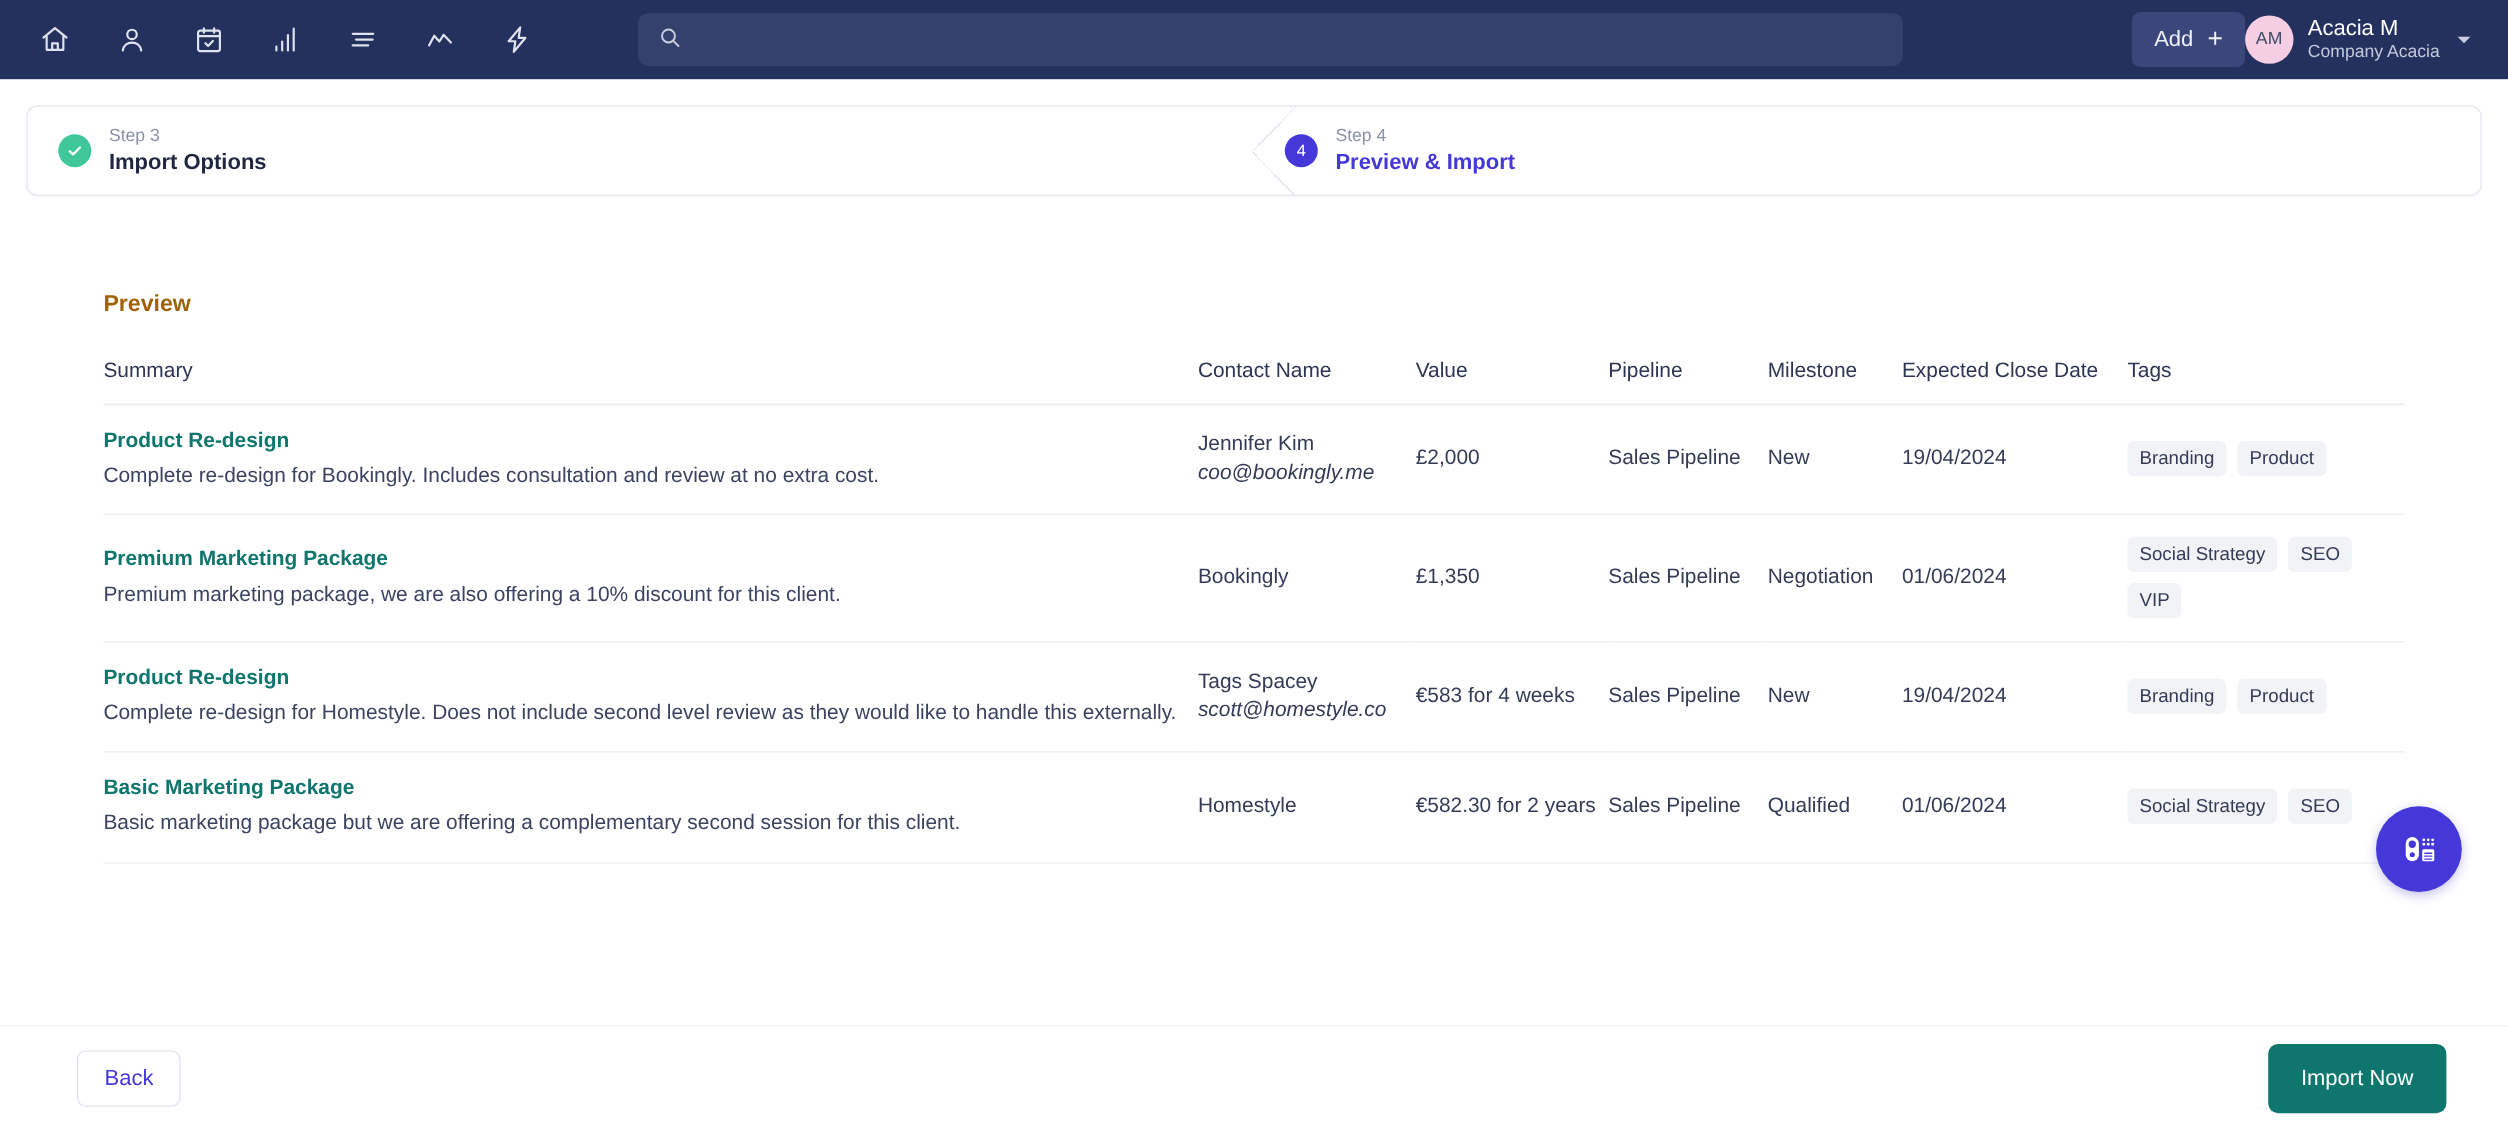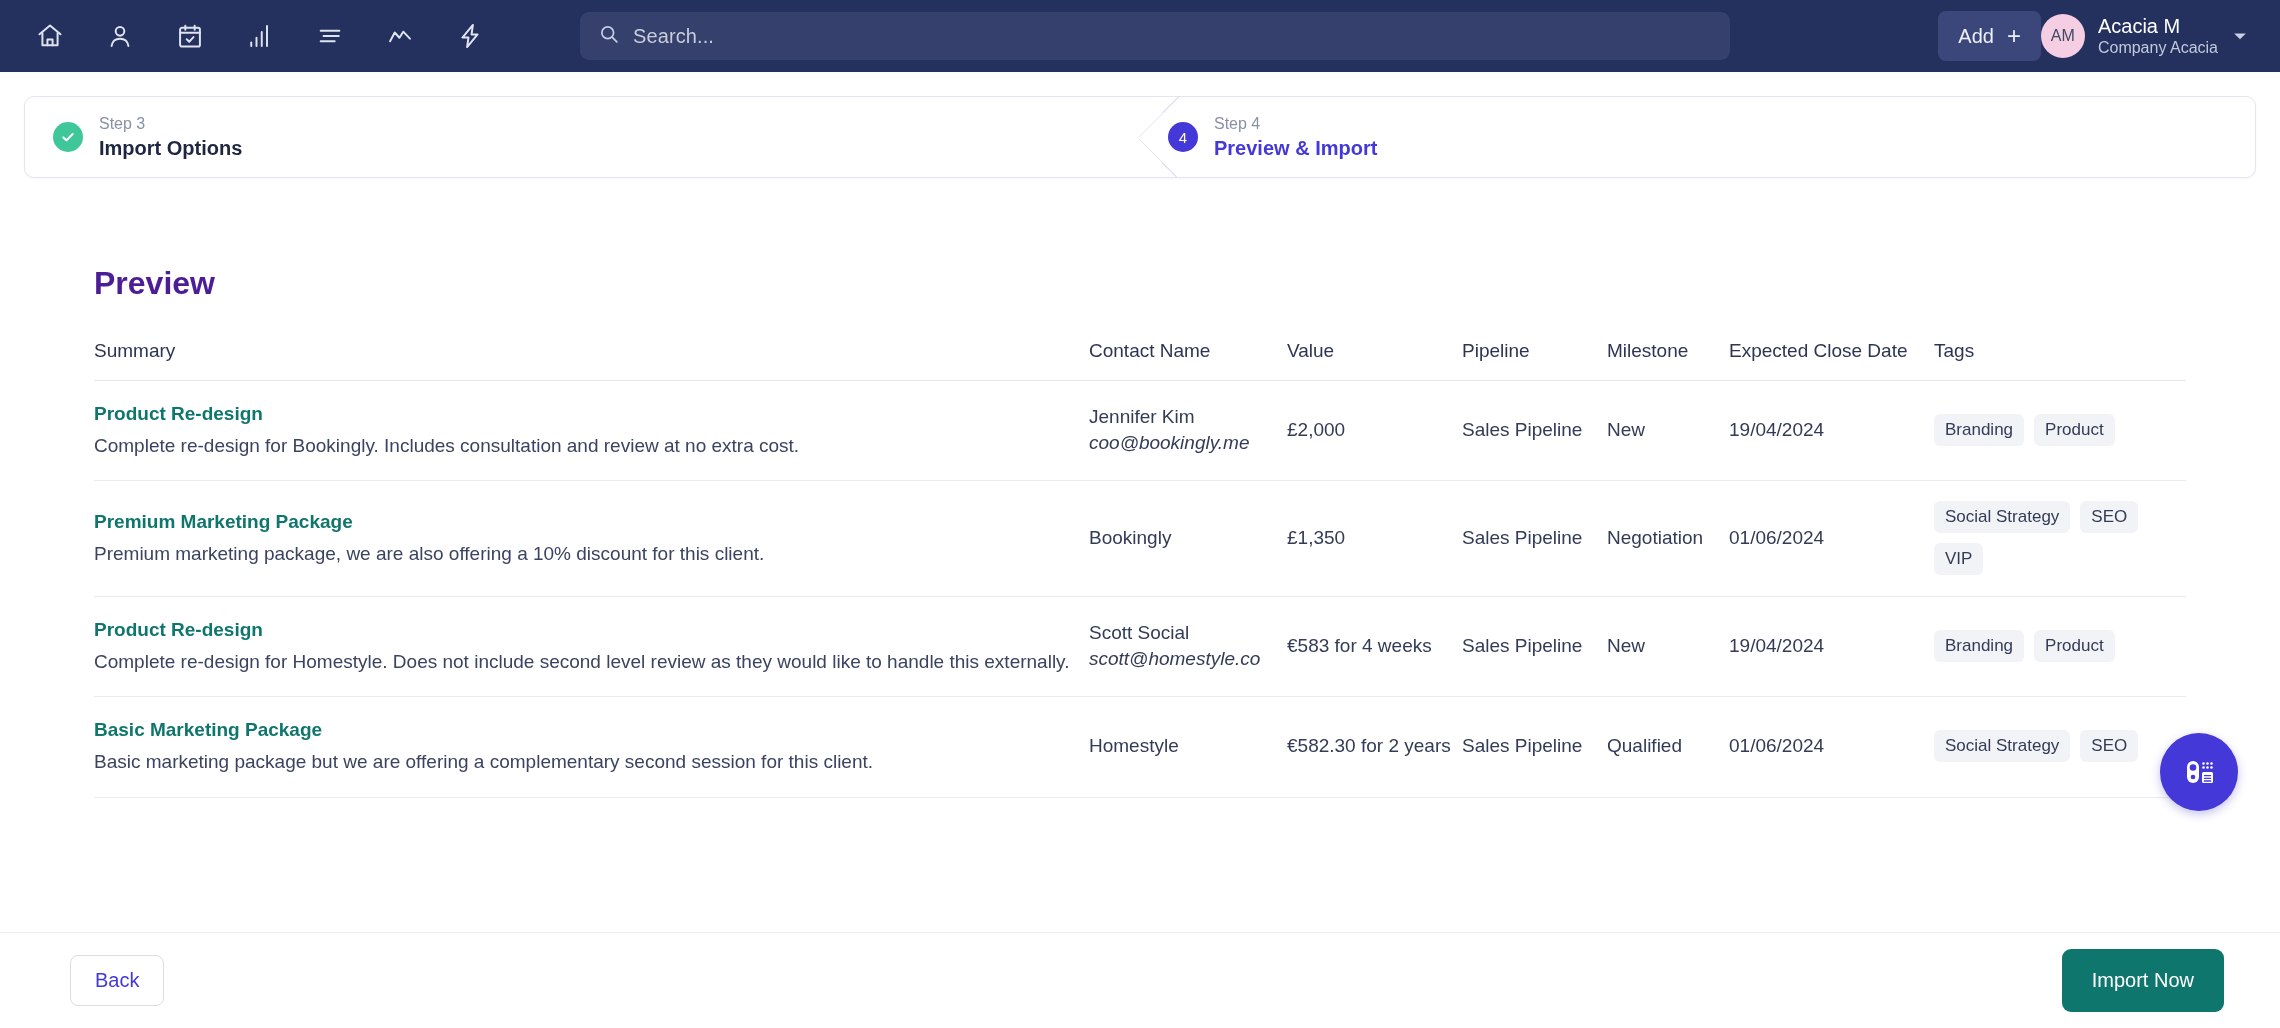--- a/index.html
+++ b/index.html
@@ -179,23 +179,23 @@
 
   
   .main {
     flex: 1 1 auto;
     padding: 0 24px;
     overflow: hidden;
     position: relative;
   }
 
   .preview-title {
-    font-size: 32px;
+    font-size: 21px;
     font-weight: bold;
-    color: #4c1d95;
+    color: #a16207;
     margin: 87px 0 0 70px;
   }
 
   .table-wrap {
     margin: 38px 70px 0 70px;
   }
   table.preview-table {
     width: 100%;
     border-collapse: collapse;
     table-layout: fixed;
@@ -361,21 +361,20 @@
     </div>
 
     <div class="search-wrap">
       <div class="search-box">
         <span>
           <svg width="22" height="22" viewBox="0 0 24 24" fill="none" stroke="#c9cee0" stroke-width="1.9" stroke-linecap="round">
             <circle cx="10.6" cy="10.6" r="6.4"></circle>
               <path d="M15.4 15.4 20.5 20.5"></path>
           </svg>
         </span>
-        <input class="search-input" type="text" placeholder="Search..." style="">
       </div>
     </div>
 
     <div class="topnav-right">
 
       <button class="add-btn">
         <span>Add</span>
         <span class="add-plus">+</span>
       </button>
 
@@ -484,21 +483,21 @@
                   <span class="tag">VIP</span>
                 </div>
               </td>
             </tr>
             <tr>
               <td>
                 <div class="sum-title">Product Re-design</div>
                 <div class="sum-desc">Complete re-design for Homestyle. Does not include second level review as they would like to handle this externally.</div>
               </td>
               <td>
-                <div class="contact-name">Scott Social</div>
+                <div class="contact-name">Tags Spacey</div>
                 <div class="contact-email">scott@homestyle.co</div>
               </td>
               <td>€583 for 4 weeks</td>
               <td>Sales Pipeline</td>
               <td>New</td>
               <td>19/04/2024</td>
               <td>
                 <div class="tags">
                   <span class="tag">Branding</span>
                   <span class="tag">Product</span>

